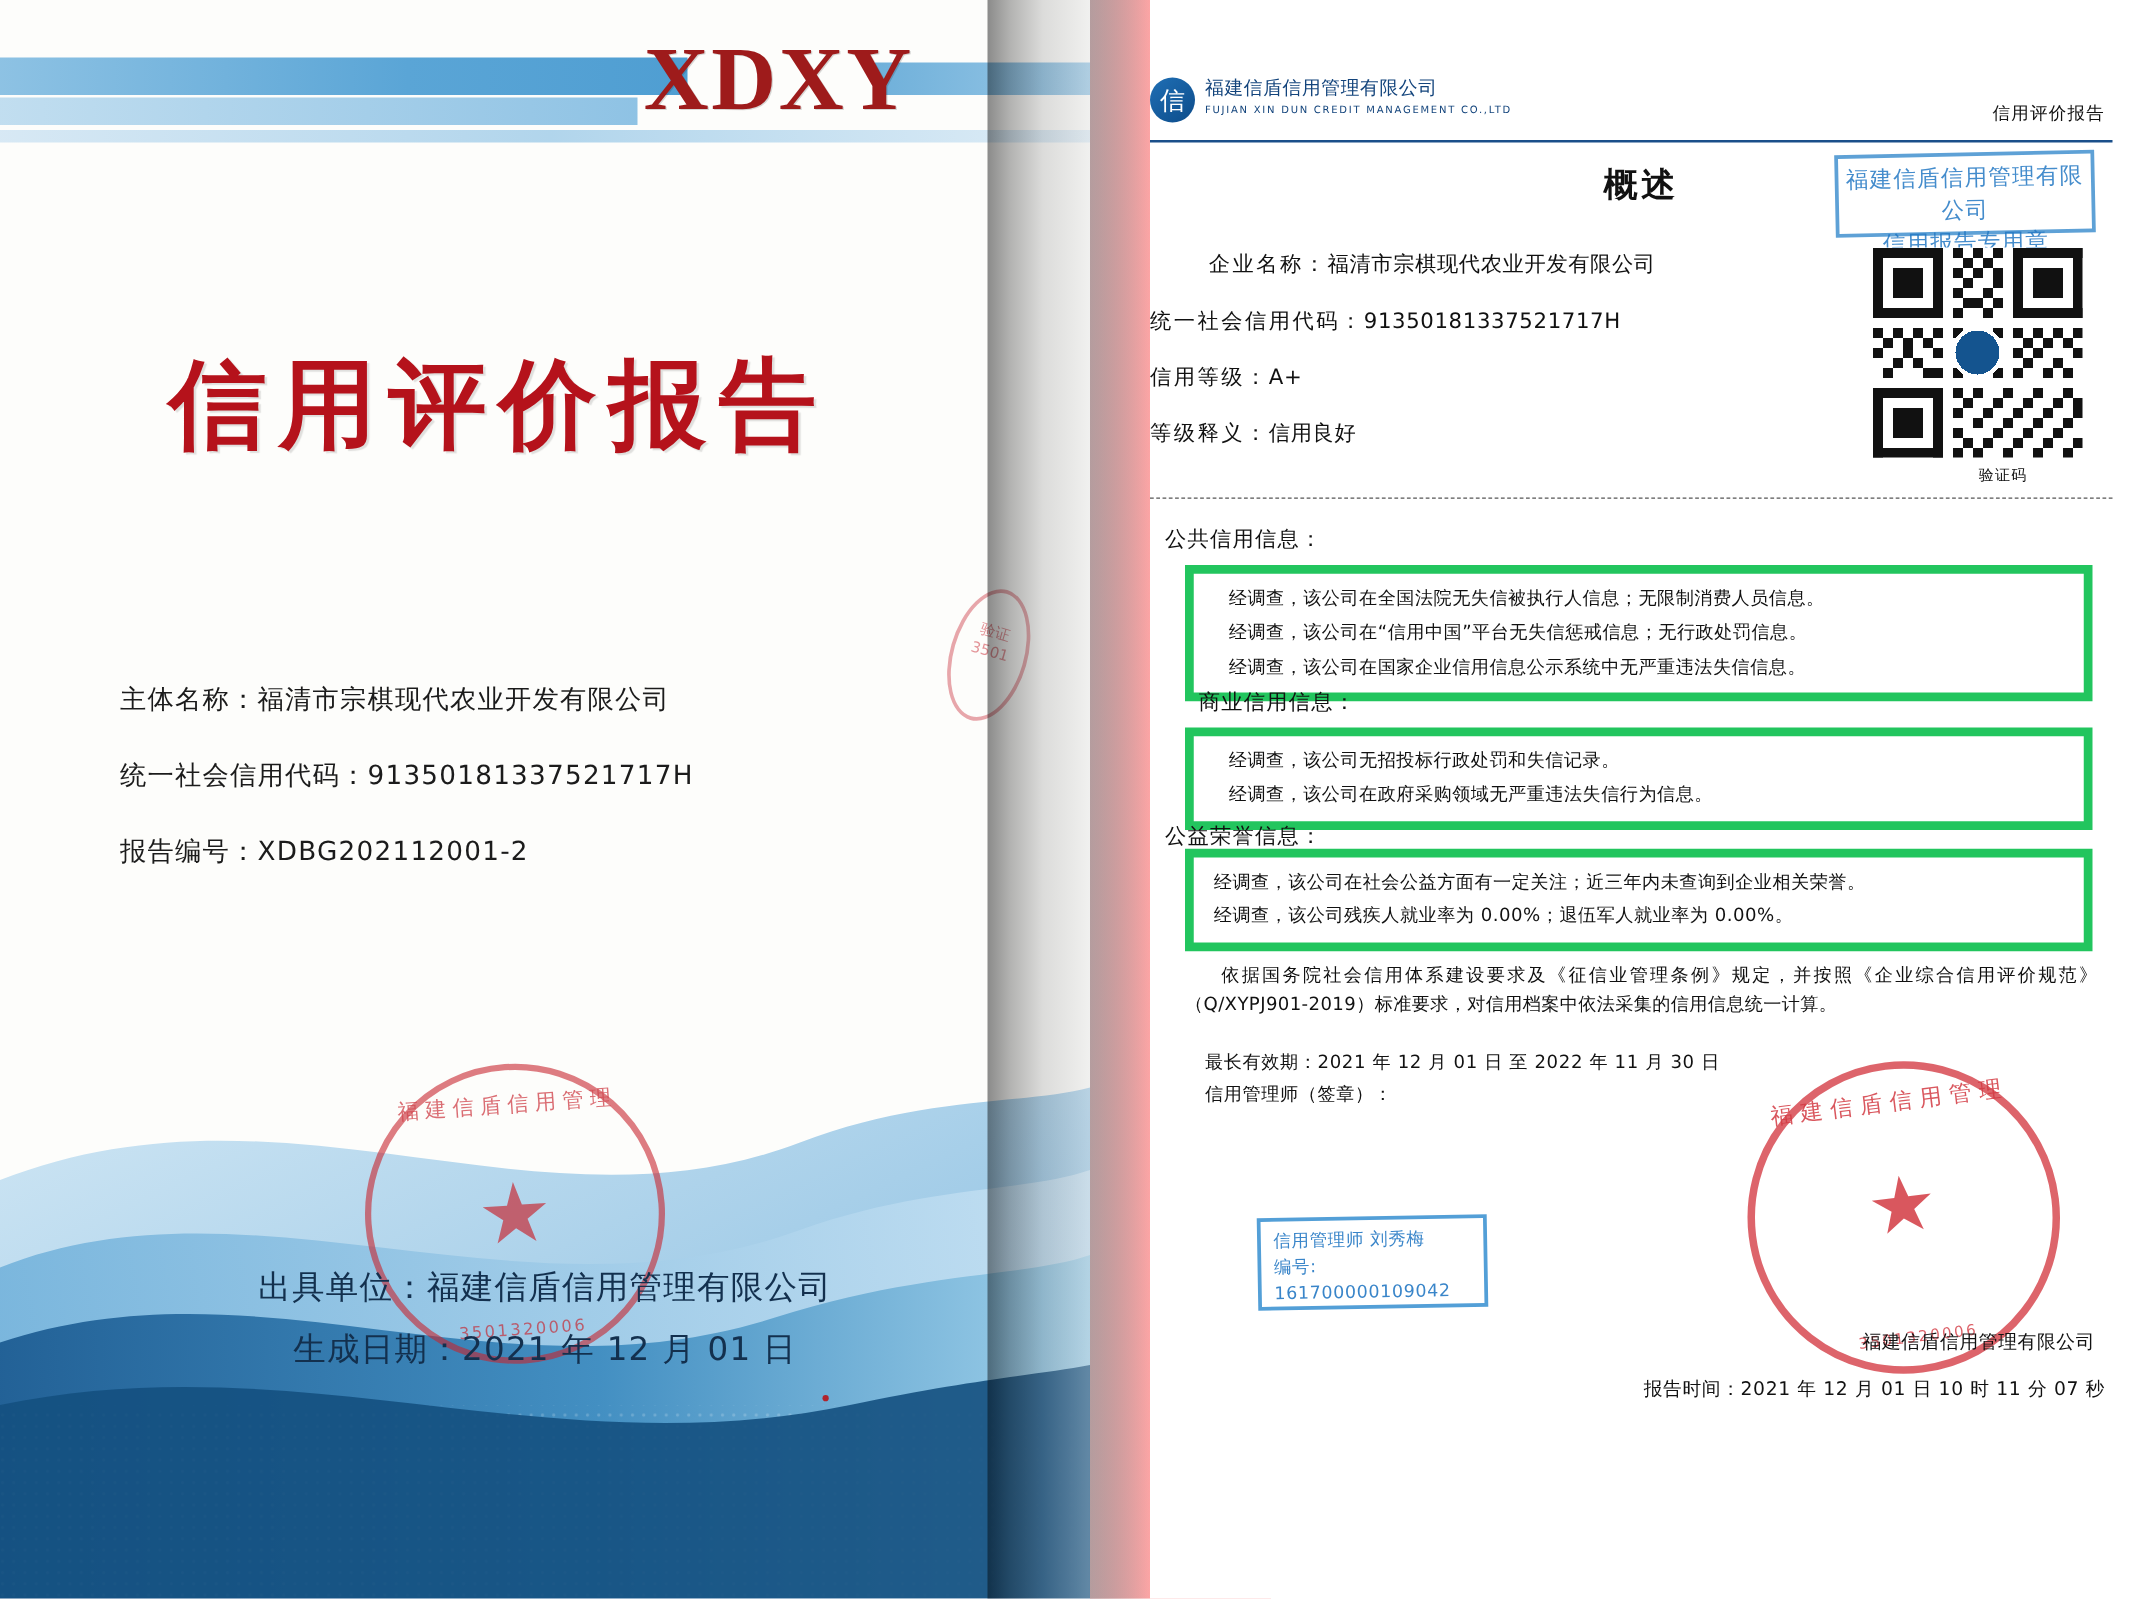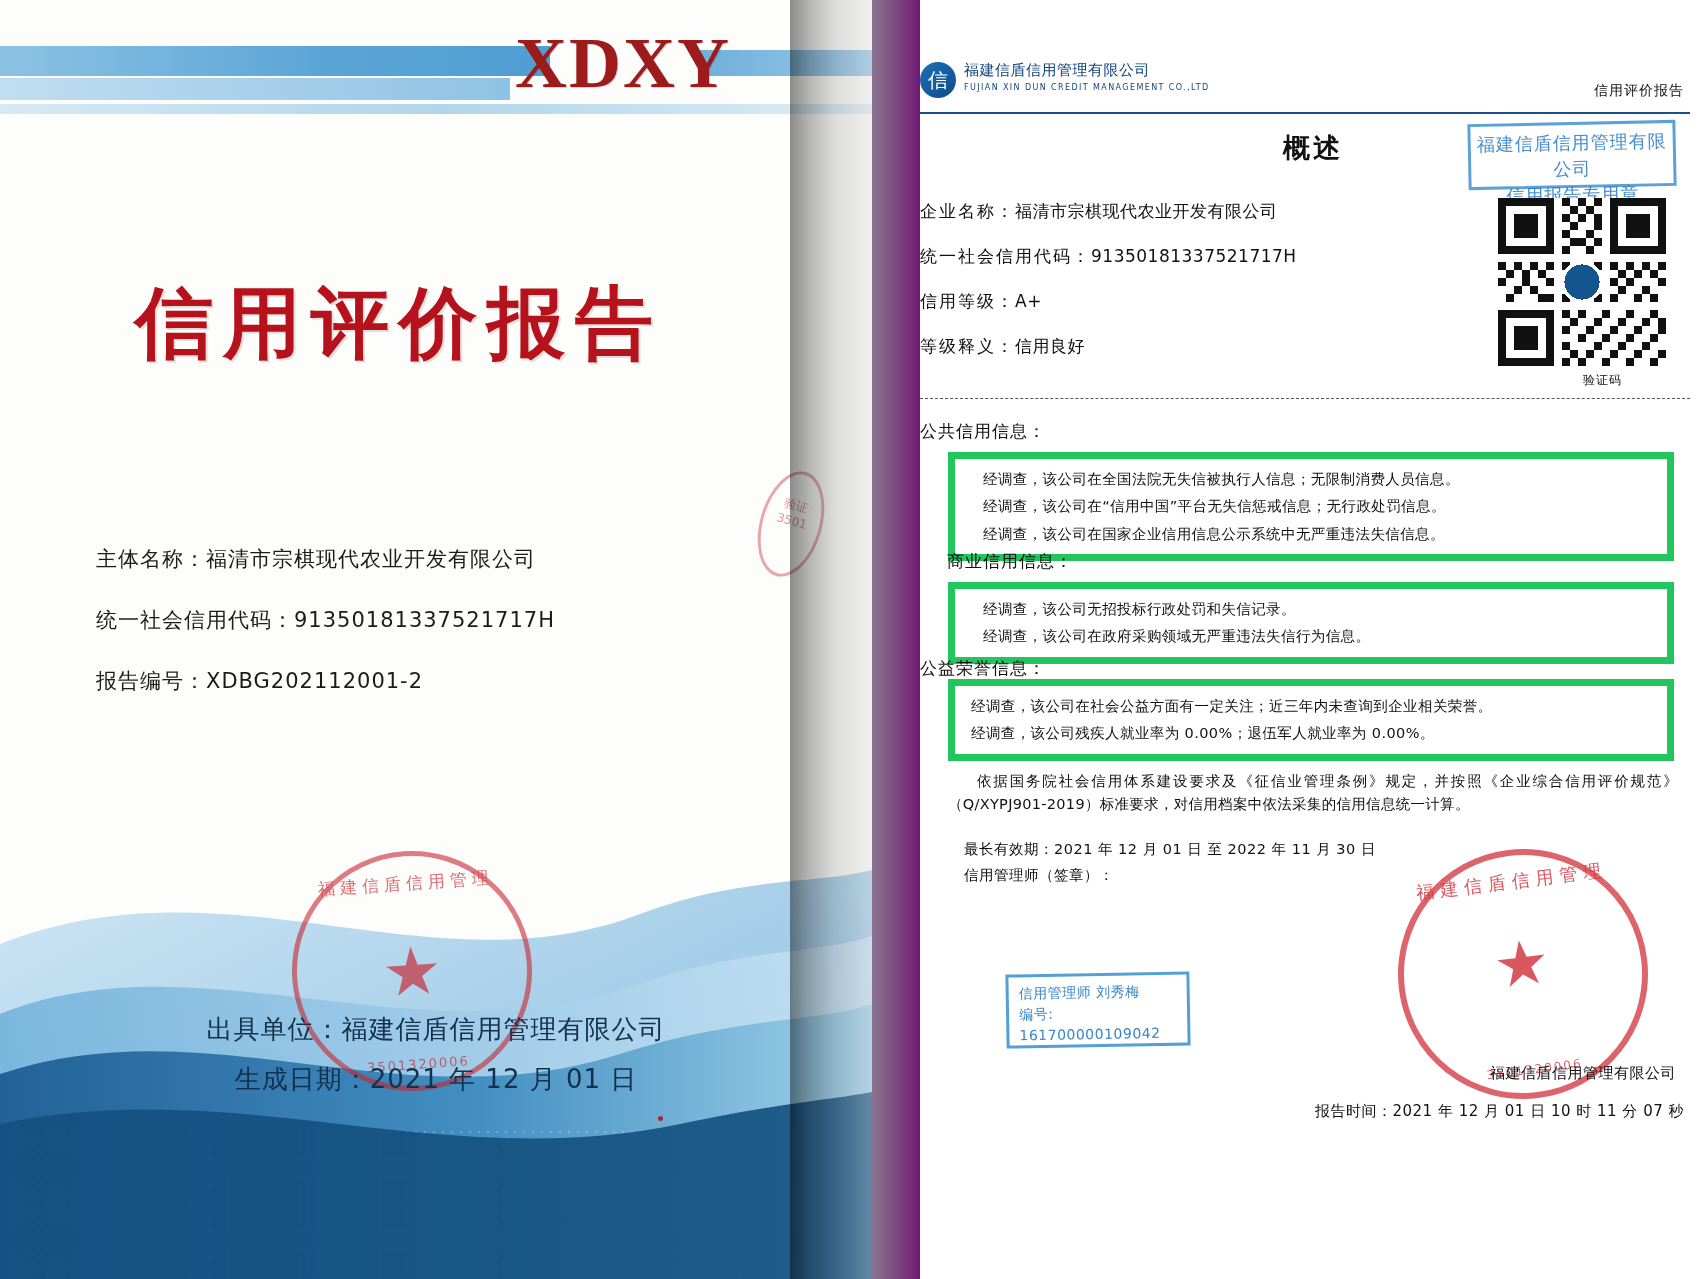--- a/index.html
+++ b/index.html
@@ -10,21 +10,21 @@
   body {
     width: 1706px;
     height: 1279px;
     overflow: hidden;
     font-family: "Liberation Sans", sans-serif;
   }
   .spread {
     position: relative;
     width: 1509px;
     height: 1279px;
-    background: #701a75;
+    background: #fca5a5;
     text-decoration: underline;
   }
 
   
   .left-page {
     position: absolute;
     left: 0; top: 0;
     width: 872px; height: 1279px;
     background: #fdfdfb;
     overflow: hidden;
@@ -287,21 +287,21 @@
     letter-spacing: 1px;
   }
   .dashed-rule {
     position: absolute;
     left: 0; top: 398px;
     width: 770px;
     border-top: 1px dashed #555;
   }
   .blk-label {
     position: absolute;
-    left: 0;
+    left: 12px;
     font-size: 17px;
     letter-spacing: 1px;
   }
   .blk-box {
     position: absolute;
     left: 28px;
     width: 726px;
     border: 7px solid #22c55e;
     box-sizing: border-box;
     padding: 9px 14px 9px 28px;
@@ -472,21 +472,21 @@
     </div>
 
     <div class="section-title">概述</div>
 
     <div class="stamp-blue">
       <div>福建信盾信用管理有限公司</div>
       <div>信用报告专用章</div>
     </div>
 
     <div class="info-list" style="left:0px;">
-      <div class="li" style="padding-left:0px;">
+      <div class="li" style="padding-left:0px;margin-left:47px;">
         <b>企业名称：</b><span>福清市宗棋现代农业开发有限公司</span>
       </div>
       <div class="li">
         <b>统一社会信用代码：</b><span>91350181337521717H</span>
       </div>
       <div class="li">
         <b>信用等级：</b><span>A+</span>
       </div>
       <div class="li">
         <b>等级释义：</b><span>信用良好</span>

